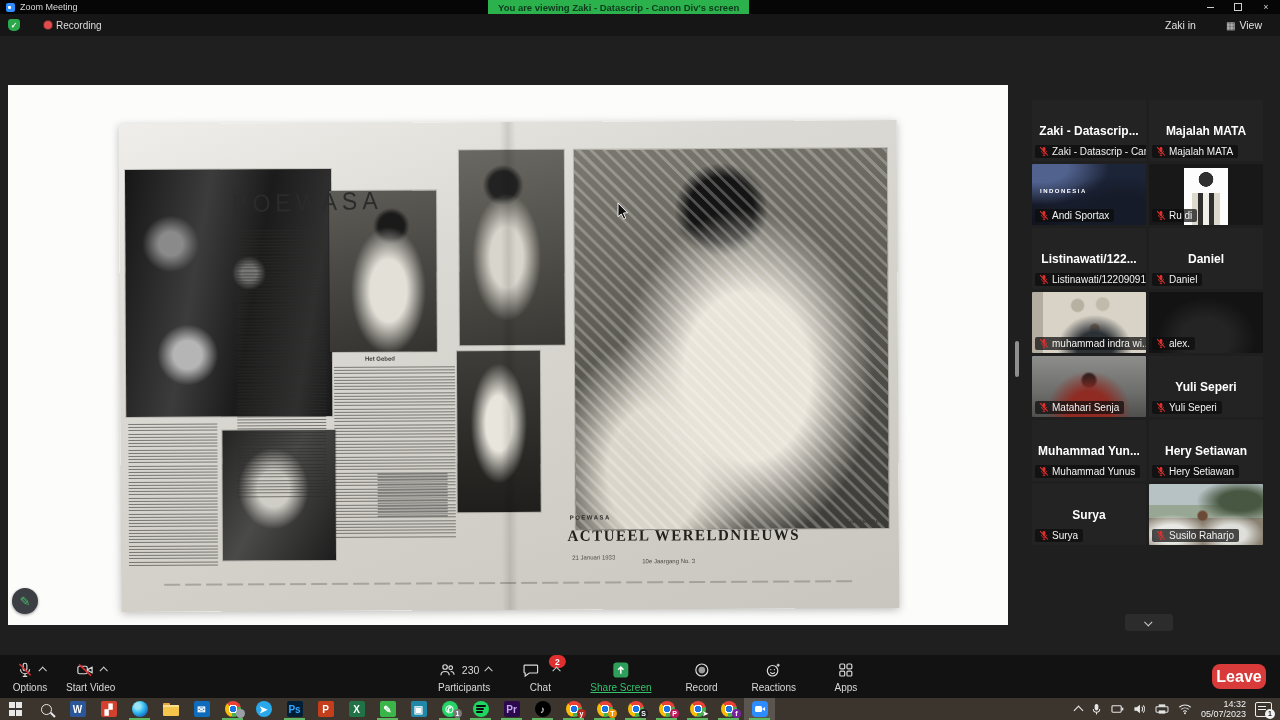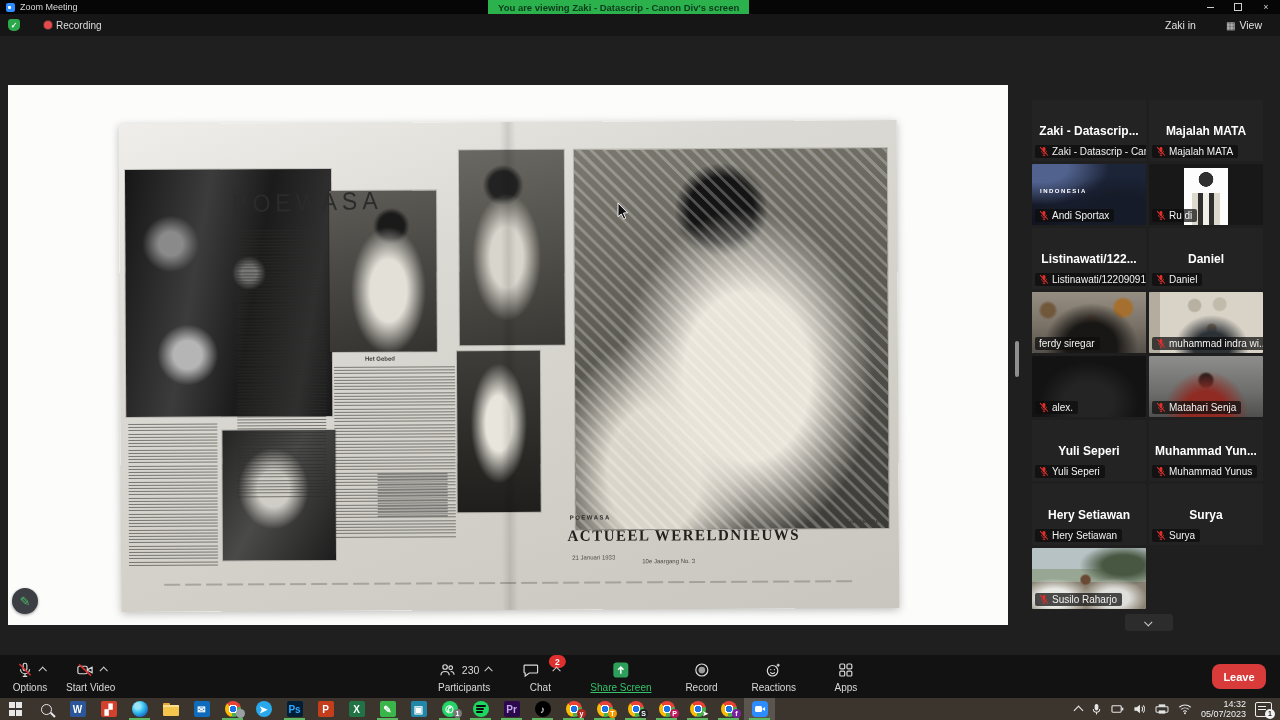--- a/index.html
+++ b/index.html
@@ -140,21 +140,21 @@
   .tb-left{position:absolute;left:8px;top:0;height:43px;display:flex;gap:14px;}
   .tb-center{position:absolute;left:50%;top:0;height:43px;transform:translateX(-47%);display:flex;gap:28px;}
   .zbtn{display:flex;flex-direction:column;align-items:center;justify-content:center;gap:2px;color:#d9d9d9;
       font-size:10px;position:relative;min-width:44px;}
   .zbtn .row{display:flex;align-items:center;gap:5px;height:20px;}
   .count{font-size:10.5px;color:#d9d9d9;}
   .badge{position:absolute;top:-5px;right:-7px;min-width:13px;height:13px;border-radius:7px;background:#e02f2f;
       color:#fff;font-size:8.5px;display:flex;align-items:center;justify-content:center;padding:0 2px;font-weight:bold;}
   .share-label{color:#35c16a;text-decoration:underline;}
   .leave-btn{position:absolute;right:14px;top:9px;width:54px;height:25px;background:#d93b3b;border:none;border-radius:8px;
-      color:#fff;font-size:11px;display:flex;align-items:center;justify-content:center;font-weight:bold;}
+      color:#fff;font-size:16px;display:flex;align-items:center;justify-content:center;font-weight:bold;}
   
   .taskbar{position:absolute;left:0;top:698px;width:1280px;height:22px;background:#3b352e;display:flex;align-items:stretch;}
   .tb-apps{display:flex;align-items:stretch;}
   .tb-item{position:relative;width:31px;display:flex;align-items:center;justify-content:center;}
   .tb-active{background:rgba(255,255,255,.16);}
   .tb-underline{position:absolute;left:5px;right:5px;bottom:0;height:2px;background:#5fb762;}
   .tb-badge{position:absolute;right:3px;bottom:2px;min-width:9px;height:9px;border-radius:5px;color:#fff;font-size:7px;
       display:flex;align-items:center;justify-content:center;font-weight:bold;line-height:1;}
   .ic-tile{width:16px;height:16px;border-radius:2px;display:flex;align-items:center;justify-content:center;
       font-size:10px;font-weight:bold;}
@@ -333,28 +333,20 @@
       <div class="tile-label">
         <svg class="mic-muted-icon" width="10" height="11" viewBox="0 0 12 13">
           <rect x="4.4" y="1" width="3.2" height="6" rx="1.6" fill="#e02f2f"></rect>
           <path d="M3 5.8c0 1.7 1.3 3 3 3s3-1.3 3-3" stroke="#e02f2f" fill="none" stroke-width="1"></path>
           <path d="M6 8.8v2.2M4.5 11.4h3" stroke="#e02f2f" stroke-width="1" fill="none"></path>
           <path d="M1.3 1.3l9.4 10" stroke="#e02f2f" stroke-width="1.3"></path>
         </svg>
         <span class="tile-label-text">Daniel</span>
       </div>
     </div>
-      <div class="tile variant-room active-speaker">
-      <div class="tile-art"></div>
-
-      <div class="tile-label">
-
-        <span class="tile-label-text">ferdy siregar</span>
-      </div>
-    </div>
       <div class="tile variant-white-room">
       <div class="tile-art"></div>
 
       <div class="tile-label">
         <svg class="mic-muted-icon" width="10" height="11" viewBox="0 0 12 13">
           <rect x="4.4" y="1" width="3.2" height="6" rx="1.6" fill="#e02f2f"></rect>
           <path d="M3 5.8c0 1.7 1.3 3 3 3s3-1.3 3-3" stroke="#e02f2f" fill="none" stroke-width="1"></path>
           <path d="M6 8.8v2.2M4.5 11.4h3" stroke="#e02f2f" stroke-width="1" fill="none"></path>
           <path d="M1.3 1.3l9.4 10" stroke="#e02f2f" stroke-width="1.3"></path>
         </svg>

